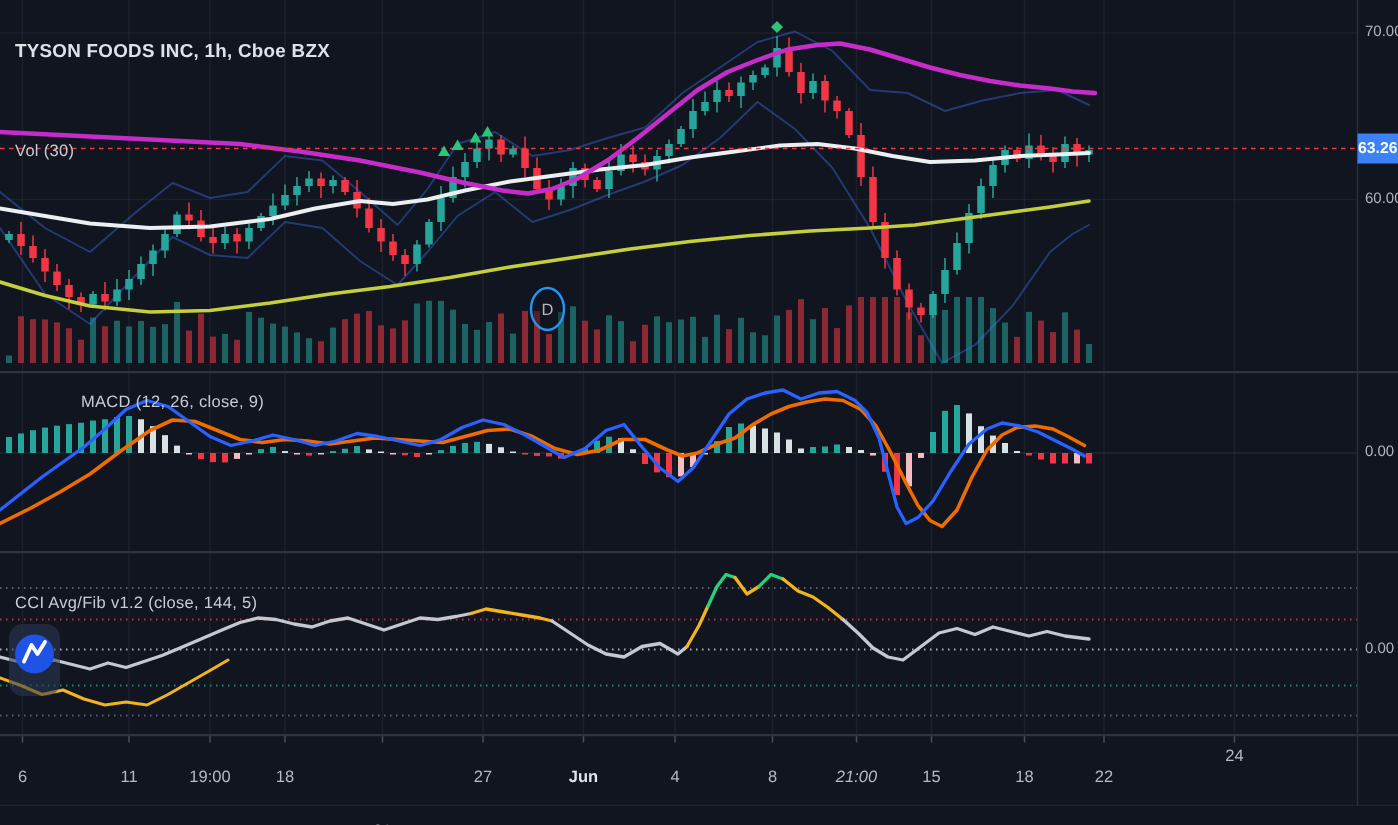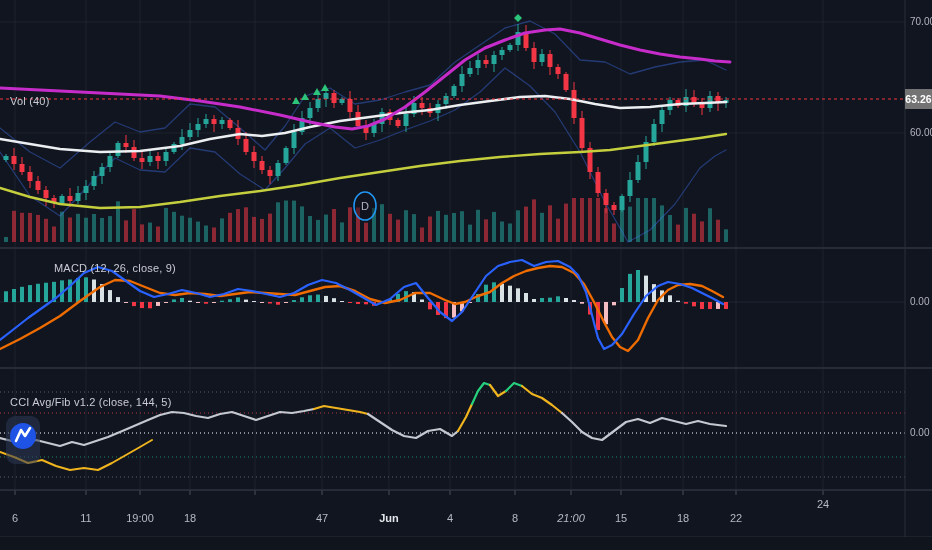--- a/index.html
+++ b/index.html
@@ -4,21 +4,21 @@
 <style>
   html,body{margin:0;padding:0;background:#0c0f16;}
   #app{position:relative;width:932px;height:550px;background:#11151f;overflow:hidden;
        font-family:"Liberation Sans",sans-serif;}
   .abs{position:absolute;}
   .legend{color:#c9ccd4;font-size:11px;letter-spacing:.2px;white-space:nowrap;cursor:default;}
   .legend.title{font-size:12.5px;font-weight:600;color:#dde1e8;}
   .axis-label{color:#b2b5be;font-size:10px;white-space:nowrap;}
   .time-label{color:#b6bac3;font-size:11px;transform:translateX(-50%);}
   .time-label.strong{color:#e2e5ea;font-weight:600;}
-  #price-tag{background:#737373;color:#fff;font-size:10.5px;font-weight:700;
+  #price-tag{background:#3b82f6;color:#fff;font-size:10.5px;font-weight:700;
              width:27px;text-align:center;padding:4px 0;}
   svg{position:absolute;left:0;top:0;}
 </style>
 </head>
 <body>
 
 <div id="app">
 
   <svg id="chart-svg" width="932" height="550">
       <rect x="0" y="0" width="932" height="550" fill="#11151f"></rect>
@@ -448,39 +448,40 @@
       <line x1="736" y1="490" x2="736" y2="495" stroke="#4a4e59" stroke-width="1"></line>
       <line x1="823" y1="490" x2="823" y2="495" stroke="#4a4e59" stroke-width="1"></line>
       <line x1="0" y1="248" x2="932" y2="248" stroke="#2e3340" stroke-width="1.5"></line>
       <line x1="0" y1="368" x2="932" y2="368" stroke="#2e3340" stroke-width="1.5"></line>
       <line x1="0" y1="490" x2="932" y2="490" stroke="#2e3340" stroke-width="1.5"></line>
       <line x1="0" y1="537" x2="932" y2="537" stroke="#2a2e39" stroke-width="1"></line>
       <rect x="0" y="537" width="932" height="13" fill="#10141d"></rect>
       <line x1="905" y1="0" x2="905" y2="537" stroke="#2a2e39" stroke-width="1"></line>
     </svg>
 
-  <div class="abs legend" style="left:10px;top:95px;">Vol (40)</div>
+  <div class="abs legend title" style="left:10px;top:27px;">TYSON FOODS INC, 1h, Cboe BZX</div>
+  <div class="abs legend" style="left:10px;top:95px;">Vol (30)</div>
   <div class="abs legend" style="left:10px;top:262px;padding-left:44px;">MACD (12, 26, close, 9)</div>
   <div class="abs legend" style="left:10px;top:396px;">CCI Avg/Fib v1.2 (close, 144, 5)</div>
 
   <div id="price-axis">
       <div class="abs axis-label" style="left: 910px; top: 16px;">70.00</div>
       <div class="abs axis-label" style="left: 910px; top: 127px;">60.00</div>
       <div class="abs axis-label" style="left: 910px; top: 296px;">0.00</div>
       <div class="abs axis-label" style="left: 910px; top: 427px;">0.00</div>
     </div>
   <div id="price-tag" class="abs" style="left:905px;top:89px;">63.26</div>
 
   <div id="time-axis">
       <div class="abs time-label" style="left: 15px; top: 512px;">6</div>
       <div class="abs time-label" style="left: 86px; top: 512px;">11</div>
       <div class="abs time-label" style="left: 140px; top: 512px;">19:00</div>
       <div class="abs time-label" style="left: 190px; top: 512px;">18</div>
       <div class="abs time-label" style="left: 255px; top: 512px; margin-top: 36px;">21</div>
-      <div class="abs time-label" style="left: 322px; top: 512px;">47</div>
+      <div class="abs time-label" style="left: 322px; top: 512px;">27</div>
       <div class="abs time-label strong" style="left: 389px; top: 512px;">Jun</div>
       <div class="abs time-label" style="left: 450px; top: 512px;">4</div>
       <div class="abs time-label" style="left: 515px; top: 512px;">8</div>
       <div class="abs time-label" style="left: 571px; top: 512px; font-style: italic;">21:00</div>
       <div class="abs time-label" style="left: 621px; top: 512px;">15</div>
       <div class="abs time-label" style="left: 683px; top: 512px;">18</div>
       <div class="abs time-label" style="left: 736px; top: 512px; text-align: right;">22</div>
       <div class="abs time-label" style="left: 823px; top: 498px;">24</div>
     </div>
 

